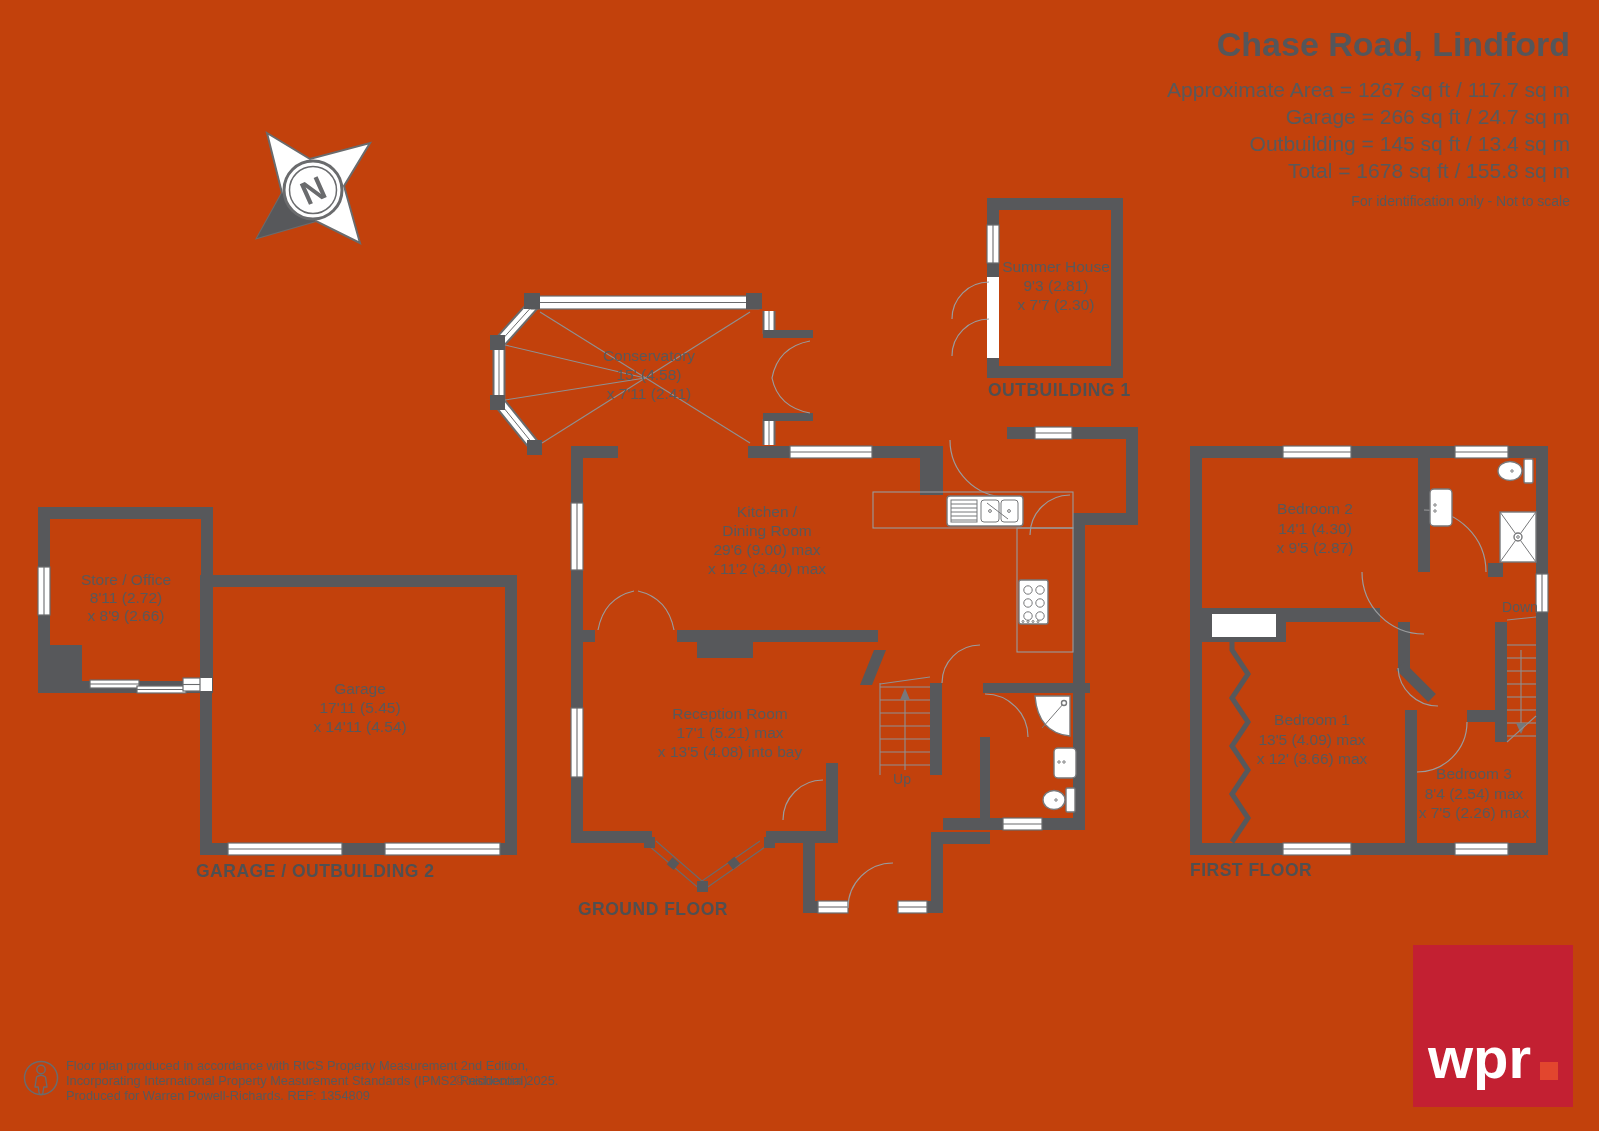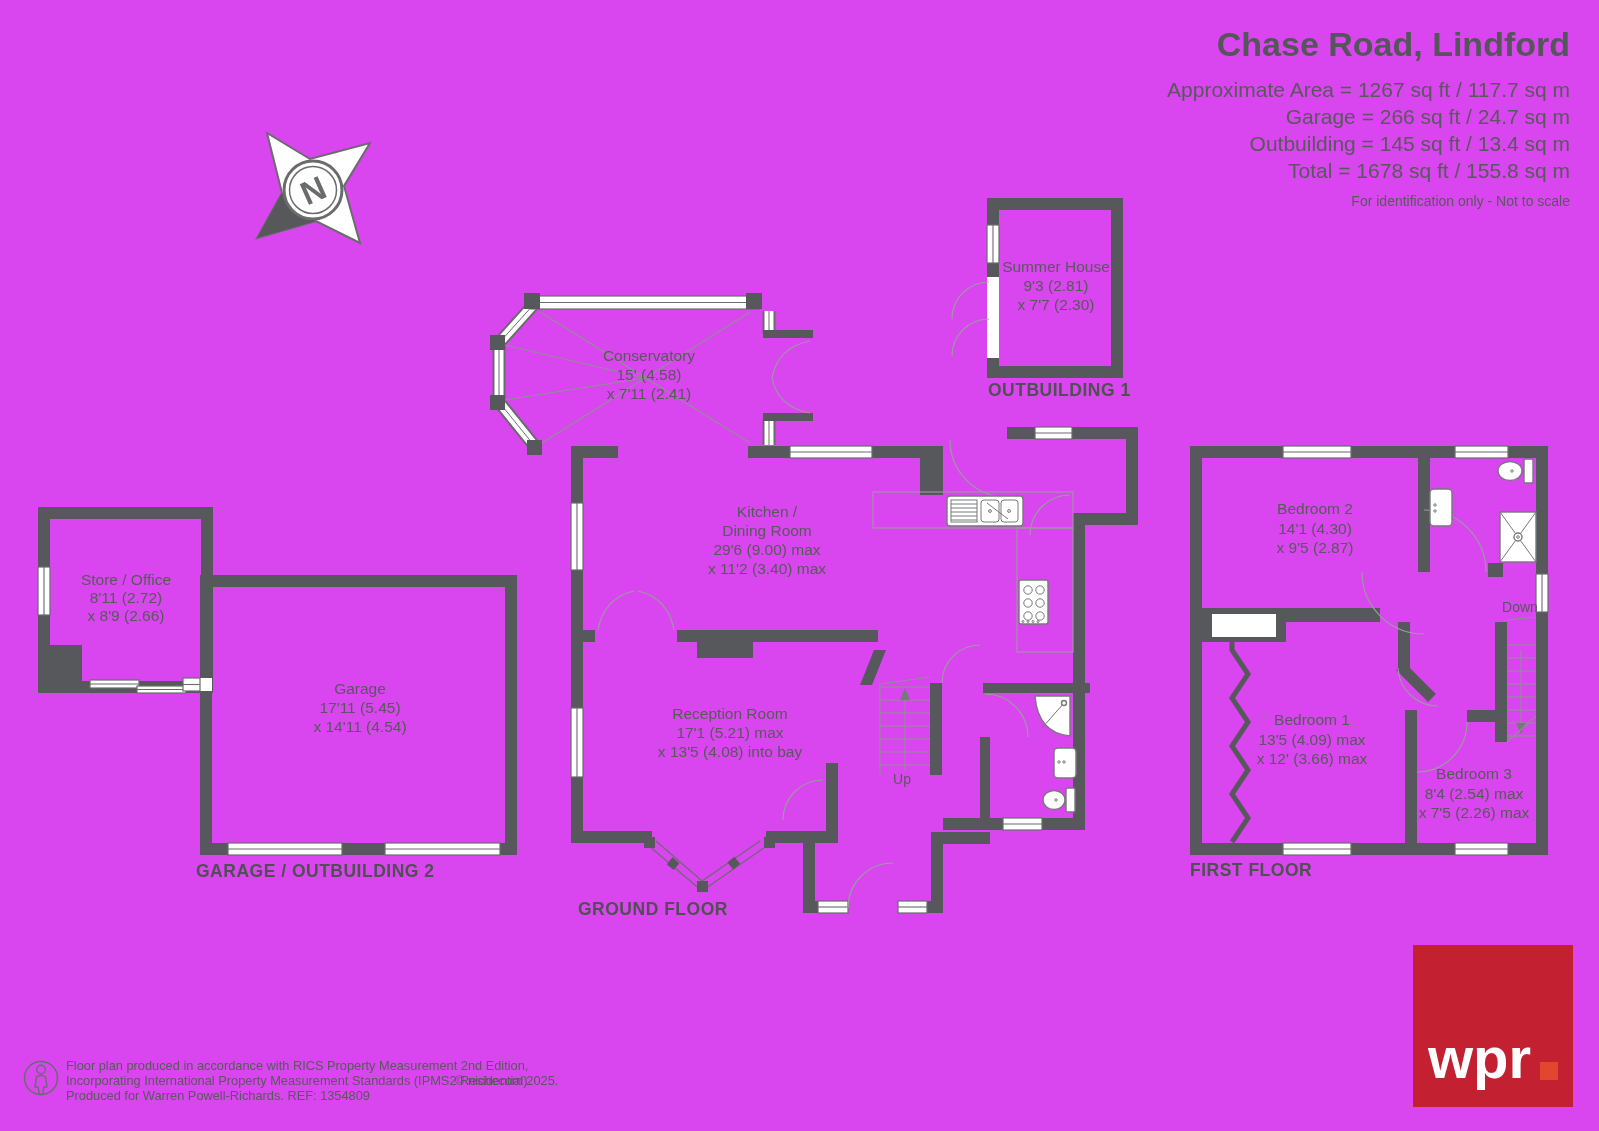--- a/index.html
+++ b/index.html
@@ -1,16 +1,16 @@
 <!DOCTYPE html>
 <html><head>
 <meta charset="utf-8">
 <style>
   html,body{margin:0;padding:0;background:#fff;}
-  #page{position:relative;width:1599px;height:1131px;background:#d946ef;overflow:hidden;
+  #page{position:relative;width:1599px;height:1131px;background:#c2410c;overflow:hidden;
         font-family:"Liberation Sans",sans-serif;}
   svg{position:absolute;left:0;top:0;}
   .w{fill:#57585b;}
   .win{fill:#ffffff;stroke:#6a6b6d;stroke-width:1.2;}
   .wl{stroke:#6a6b6d;stroke-width:1.1;fill:none;}
   .tl{stroke:#8f9092;stroke-width:1.1;fill:none;}
   .arc{stroke:#9a9b9d;stroke-width:1.2;fill:none;}
   .fx{fill:#ffffff;stroke:#77787a;stroke-width:1.4;}
   .fxl{stroke:#77787a;stroke-width:1;fill:none;}
   .cntr{fill:none;stroke:#9a9b9d;stroke-width:1.1;}

